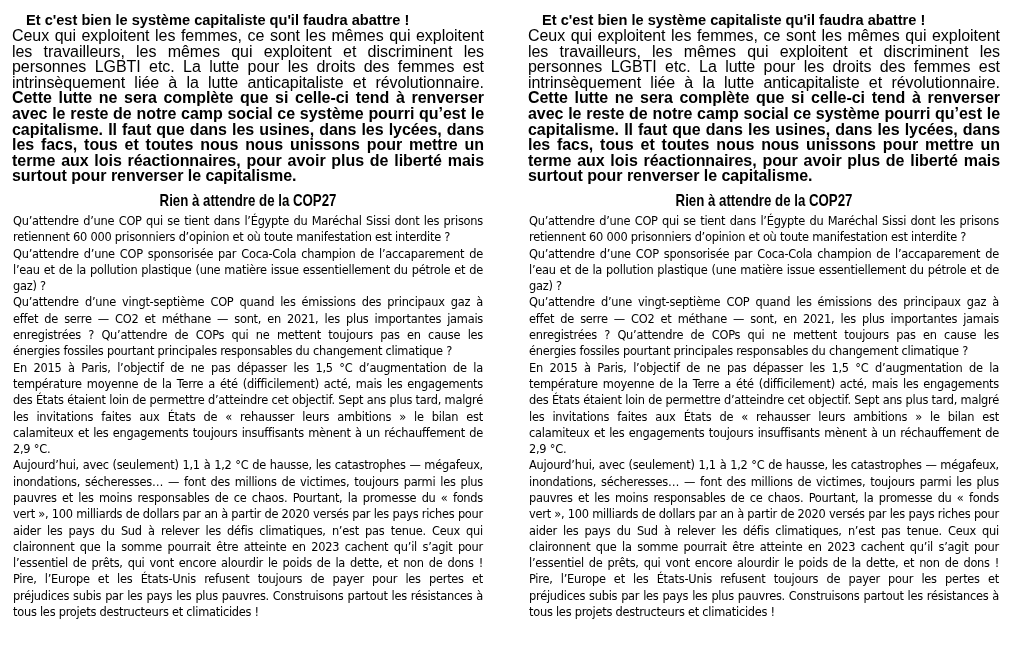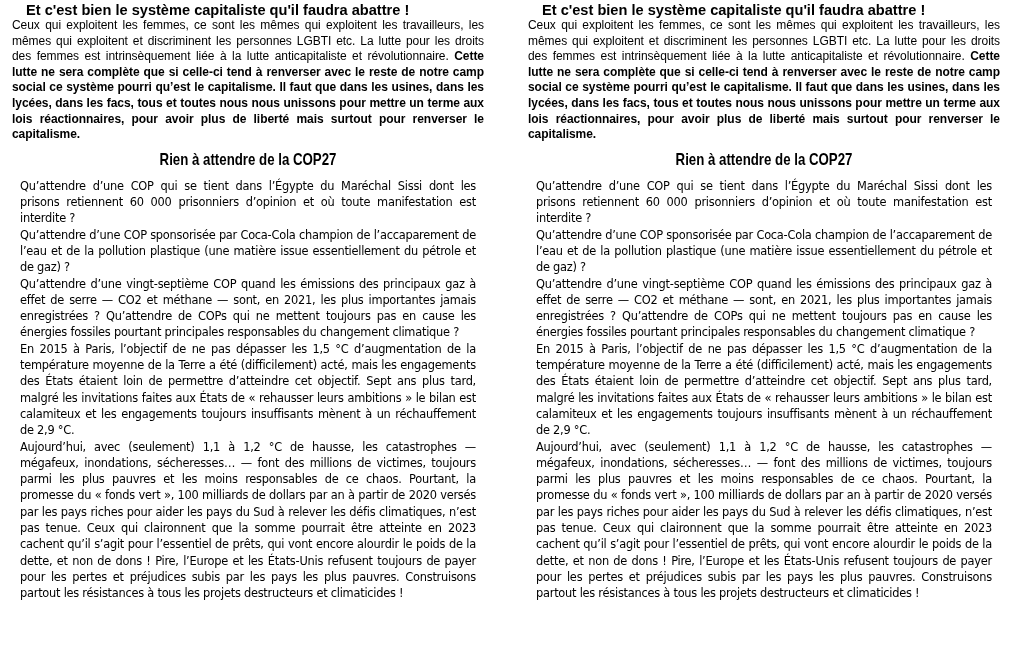--- a/index.html
+++ b/index.html
@@ -9,37 +9,37 @@
     }
     body {
       width: 1024px;
       height: 662px;
       position: relative;
       overflow: hidden;
       color: #000000;
     }
     .column {
       position: absolute;
-      top: 2px;
+      top: 12px;
       width: 472px;
     }
     .col-left { left: 12px; }
     .col-right { left: 528px; }
 
     .sec1-title {
       font-family: "Liberation Sans", sans-serif;
       font-weight: bold;
       font-size: 14.6px;
       line-height: 16px;
       margin: 0 0 0 14px;
       white-space: nowrap;
     }
     .sec1-body {
       font-family: "Liberation Sans", sans-serif;
-      font-size: 12px;
+      font-size: 16px;
       line-height: 15.6px;
       text-align: justify;
       margin: 0;
       letter-spacing: -0.05px;
     }
     .sec1-body b {
       font-weight: bold;
     }
 
     .sec2-title {
@@ -50,21 +50,21 @@
       text-align: center;
       margin: 7px 0 2px 0;
       transform: scaleX(0.78);
       letter-spacing: 0px;
     }
     .sec2-body {
       font-family: "DejaVu Sans", sans-serif;
       font-size: 11.4px;
       line-height: 16.3px;
       text-align: justify;
-      margin: 8px;
+      margin: 1px;
       letter-spacing: -0.25px;
     }
     .sec2-body p {
       margin: 0;
       text-align: justify;
     }
     .sec2-body b {
       font-weight: normal;
     }
   </style>

